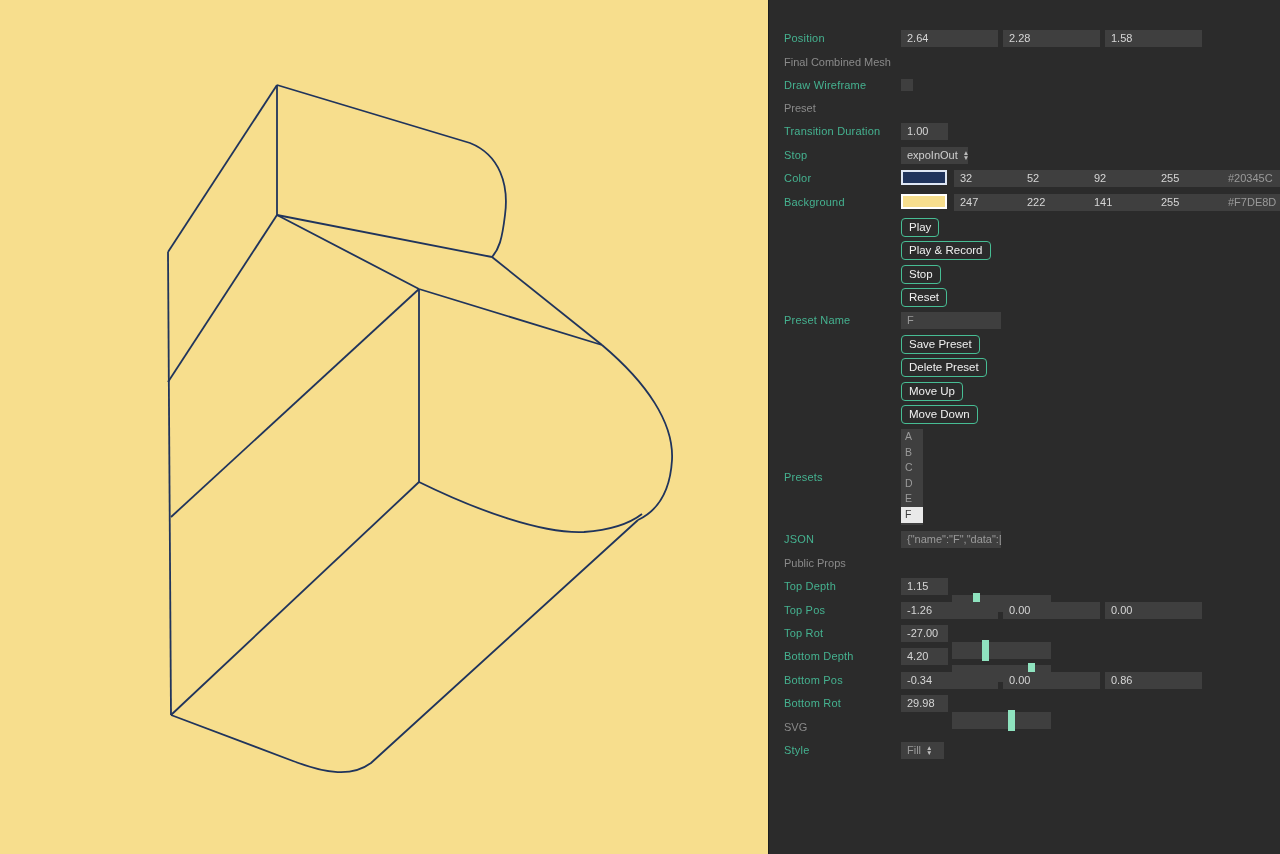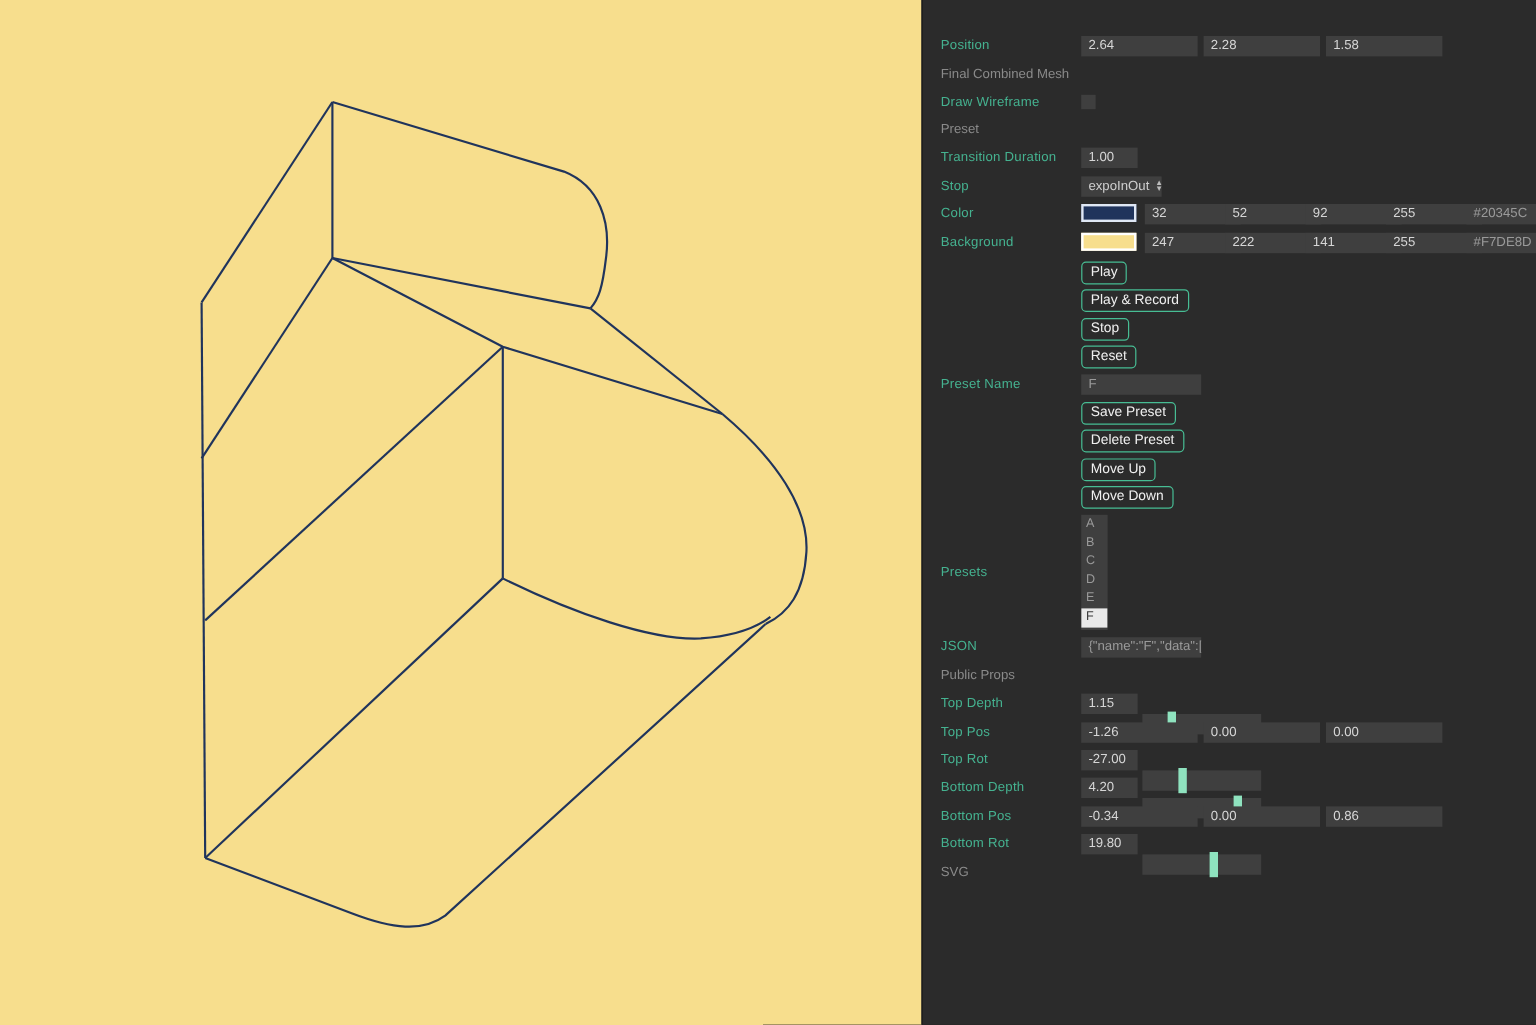--- a/index.html
+++ b/index.html
@@ -204,25 +204,35 @@
 
   <div class="row" style="top:672px">
     <span class="lbl">Bottom Pos</span>
     <div class="ctl inp w3" style="left:117px">-0.34</div>
     <div class="ctl inp w3" style="left:219px">0.00</div>
     <div class="ctl inp w3" style="left:321px">0.86</div>
   </div>
 
   <div class="row" style="top:695px">
     <span class="lbl">Bottom Rot</span>
-    <div class="ctl inp w1" style="left:117px">19.80</div>
+    <div class="ctl inp w1" style="left:117px">29.98</div>
     <div class="slider" style="left:168px">
       <div class="thumb" style="left: 56px;"></div>
     </div>
   </div>
 
   <div class="row" style="top:719px">
     <span class="hdr">SVG</span>
   </div>
 
+  <div class="row" style="top:742px">
+    <span class="lbl">Style</span>
+    <div class="ctl select" style="left:117px;width:43px">
+      <span class="dim">Fill</span>
+      <span class="updown">
+          <span>▲</span>
+          <span>▼</span>
+        </span>
+    </div>
+  </div>
 
 
 </div>
 
 </body></html>

